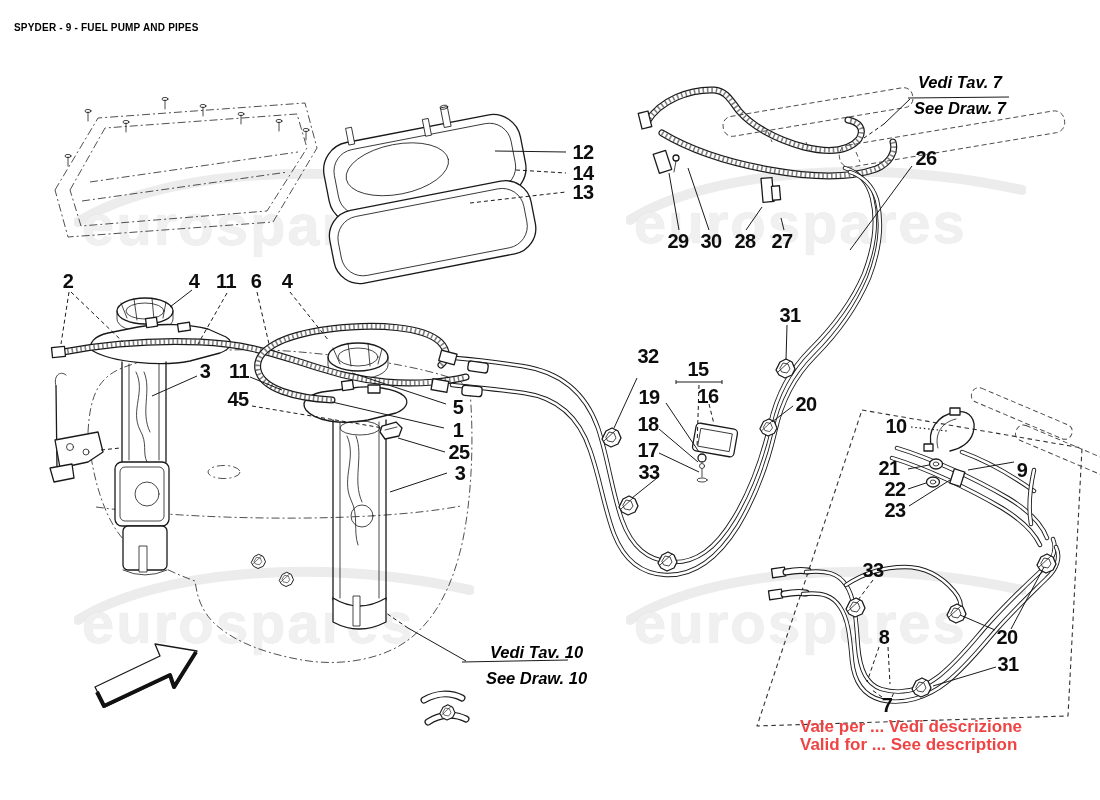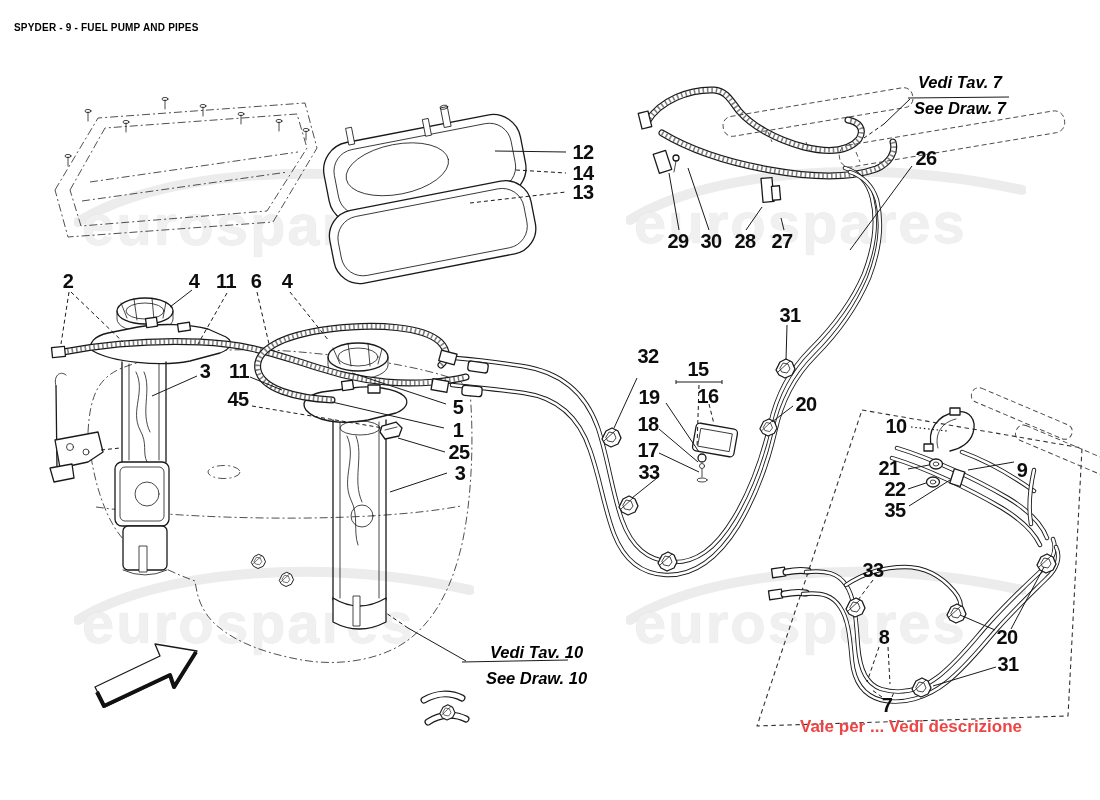--- a/index.html
+++ b/index.html
@@ -331,33 +331,34 @@
       <div class="callout" style="left: 648px; top: 424px;">18</div>
       <div class="callout" style="left: 648px; top: 450px;">17</div>
       <div class="callout" style="left: 649px; top: 472px;">33</div>
       <div class="callout" style="left: 698px; top: 369px;">15</div>
       <div class="callout" style="left: 708px; top: 396px;">16</div>
       <div class="callout" style="left: 806px; top: 404px;">20</div>
       <div class="callout" style="left: 790px; top: 315px;">31</div>
       <div class="callout" style="left: 896px; top: 426px;">10</div>
       <div class="callout" style="left: 889px; top: 468px;">21</div>
       <div class="callout" style="left: 895px; top: 489px;">22</div>
-      <div class="callout" style="left: 895px; top: 510px;">35</div>
+      <div class="callout" style="left: 895px; top: 510px;">23</div>
       <div class="callout" style="left: 1022px; top: 470px;">9</div>
       <div class="callout" style="left: 873px; top: 570px;">33</div>
       <div class="callout" style="left: 884px; top: 637px;">8</div>
       <div class="callout" style="left: 1007px; top: 637px;">20</div>
       <div class="callout" style="left: 1008px; top: 664px;">31</div>
       <div class="callout" style="left: 887px; top: 705px;">7</div>
     </div>
 
   <div class="note" style="left:905px;top:70px;width:110px">
     <span style="display:block">Vedi Tav. 7</span>
     <span style="display:block">See Draw. 7</span>
   </div>
   <div class="note" style="left:479px;top:640px;width:115px">
     <span style="display:block">Vedi Tav. 10</span>
     <span style="display:block">See Draw. 10</span>
   </div>
   <div class="validity" style="left:800px;top:718px;width:225px">
     <span style="display:block">Vale per ... Vedi descrizione</span>
+    <span style="display:block">Valid for ... See description</span>
   </div>
 </div>
 
 </body></html>

